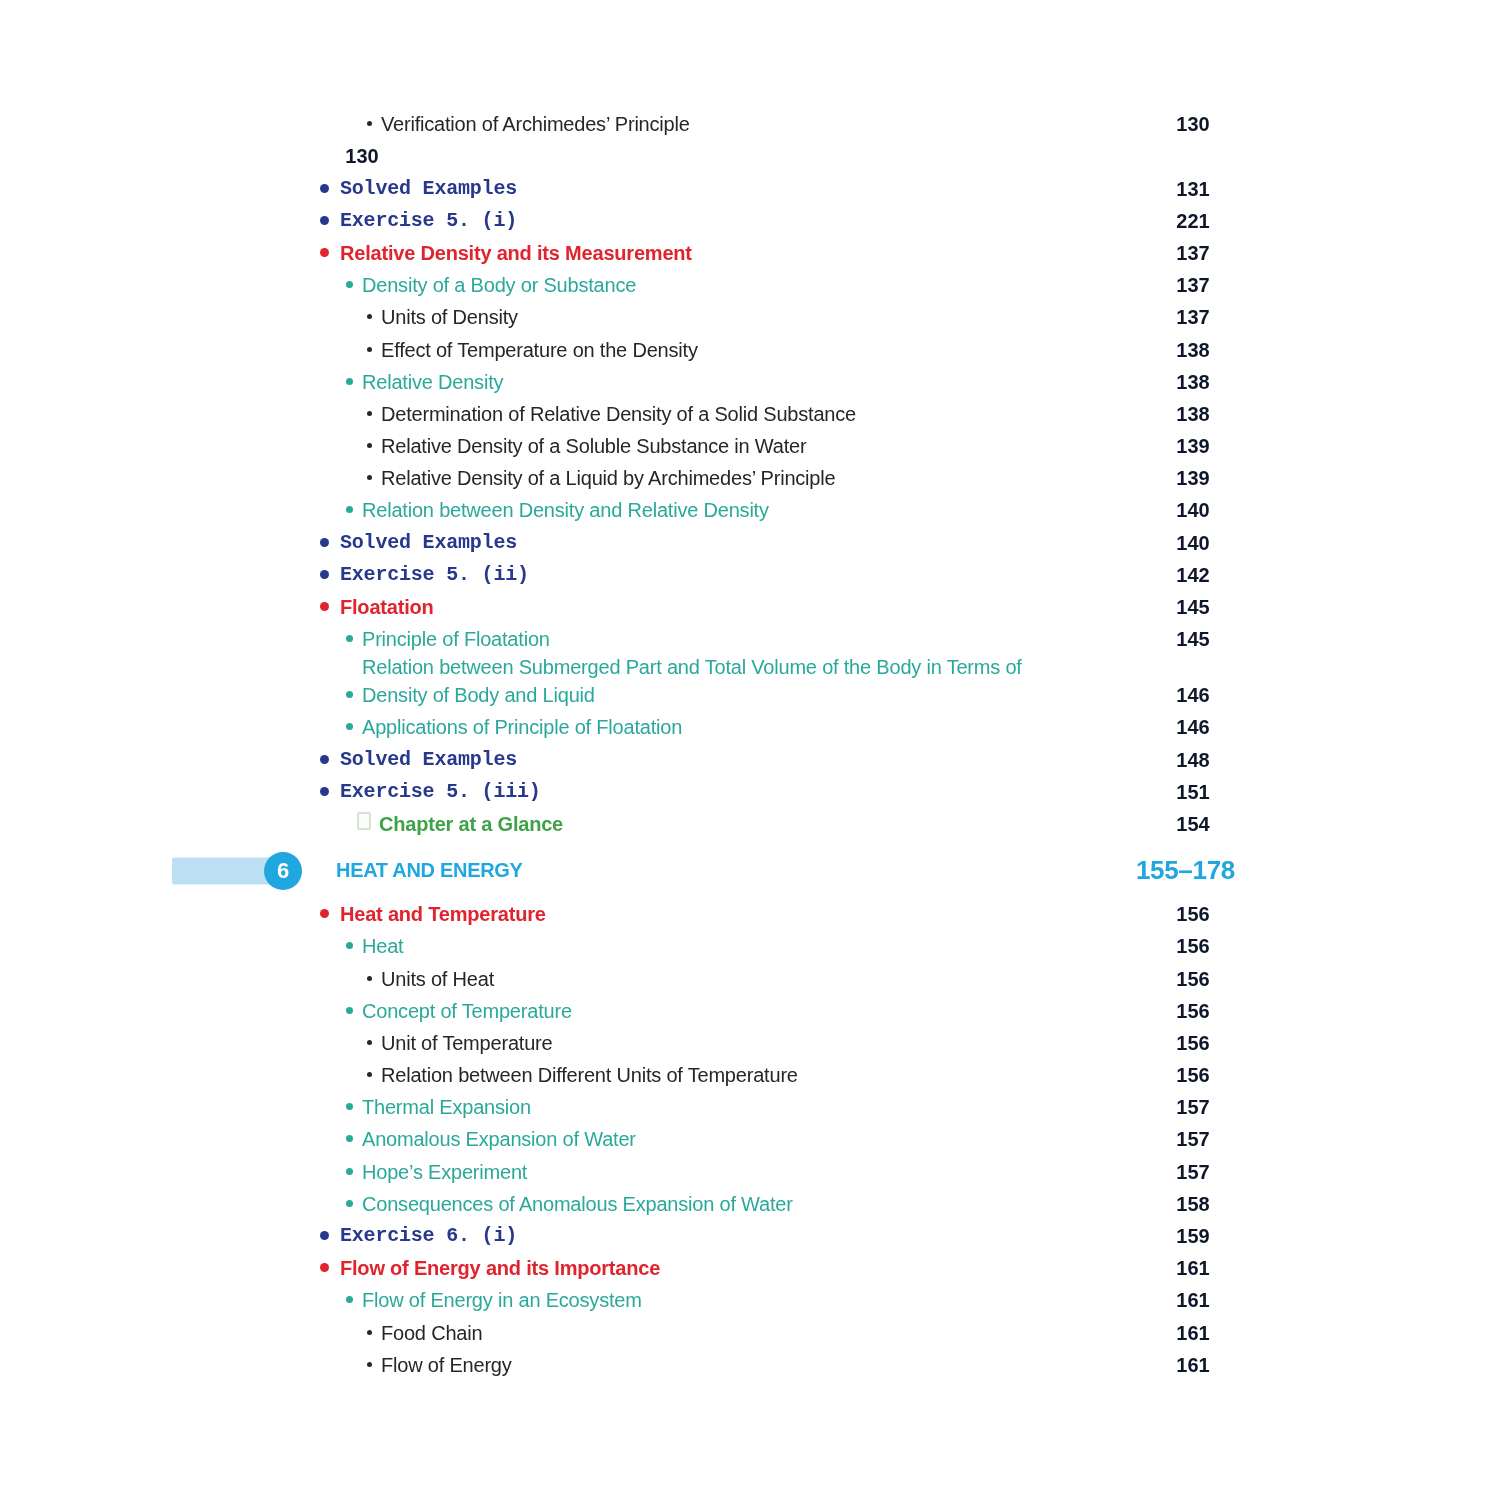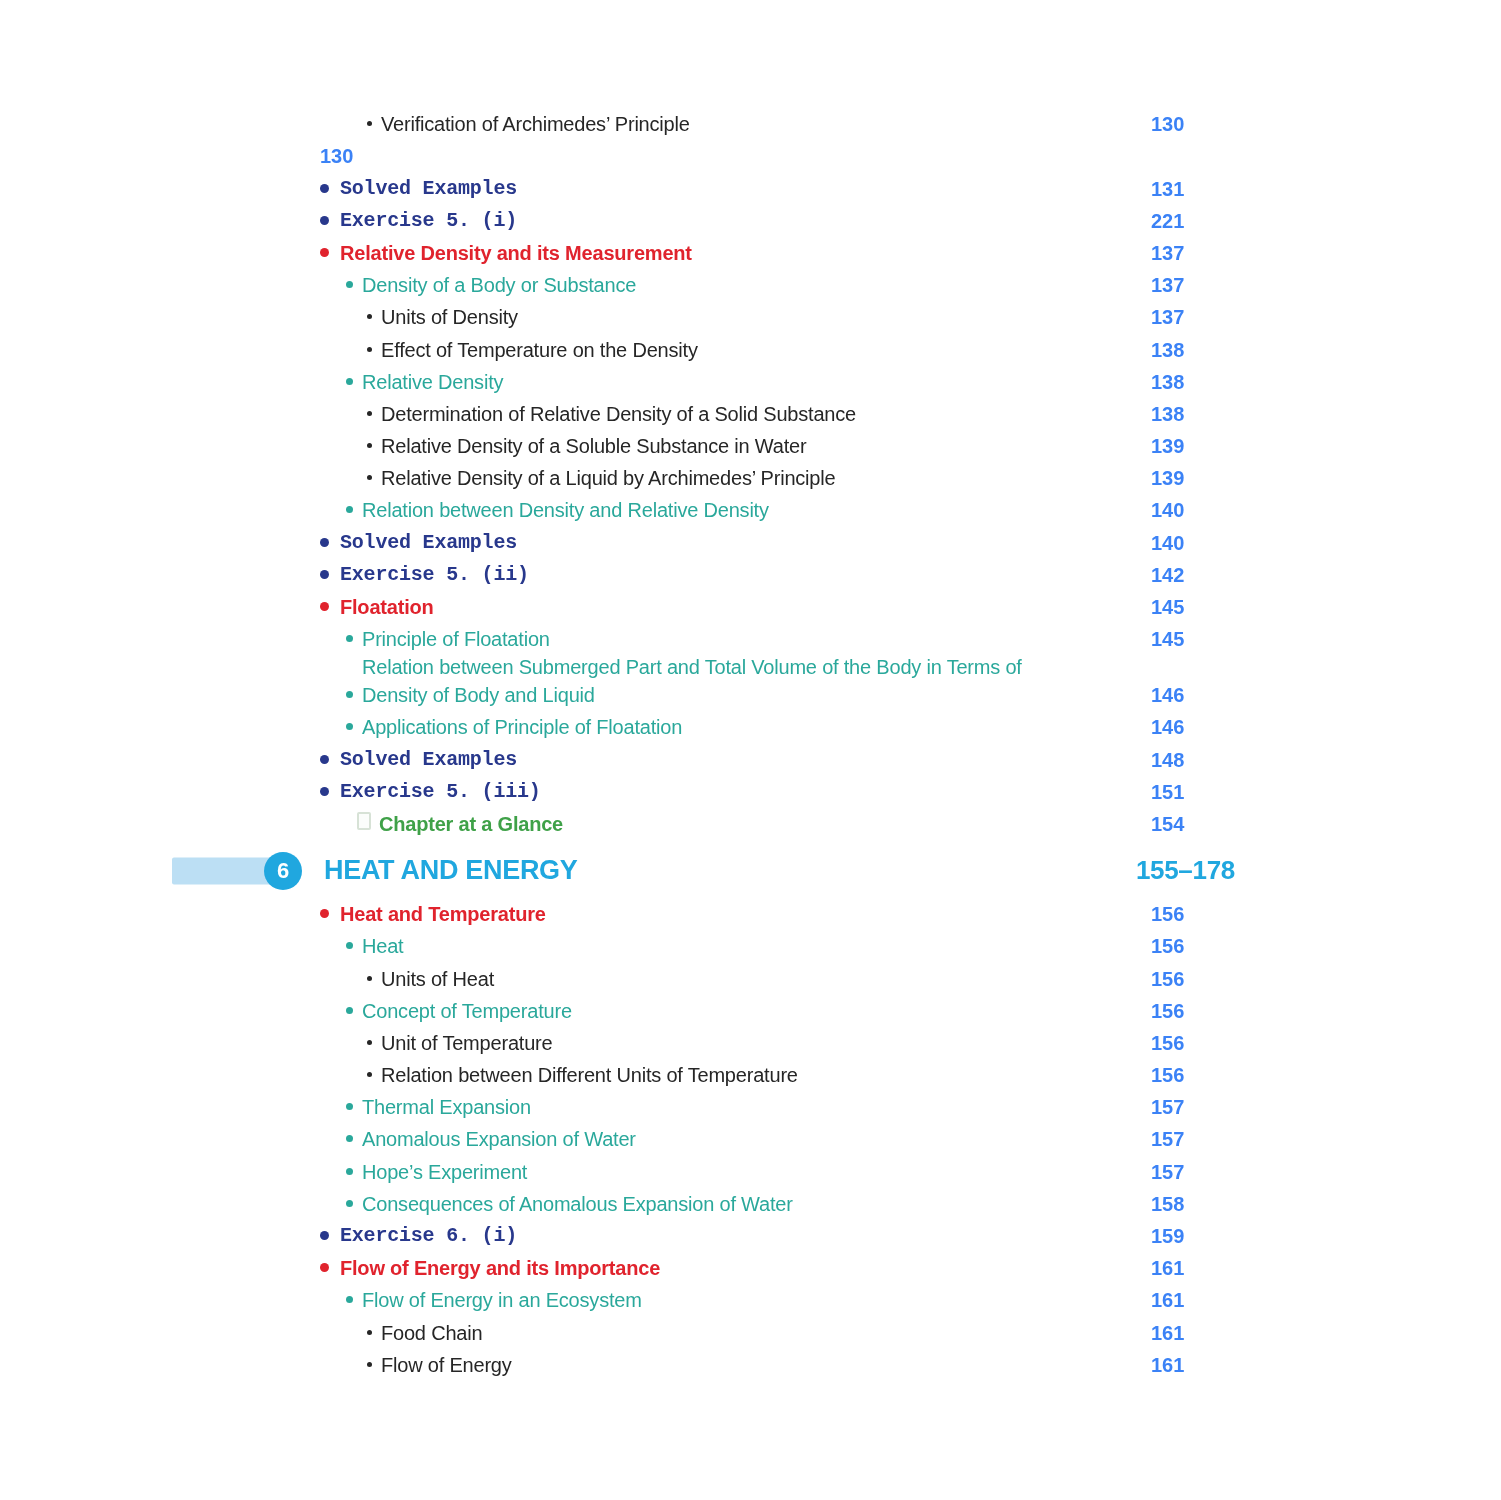--- a/index.html
+++ b/index.html
@@ -42,25 +42,25 @@
   .style-red{color:var(--red);}
   .style-red .entry-text{font-weight:700;}
   .style-navy{color:var(--navy);}
   .style-navy .entry-text{font-weight:700;font-family:Liberation Mono, monospace;}
   .style-green{color:var(--green);padding-left:39px;}
   .style-green .entry-text{font-weight:700;}
   .style-teal{color:var(--teal);}
   .style-black{color:var(--black);}
   .entry-page{
     width:84px;
-    text-align:left;
+    text-align:center;
     font-size:20px;
     line-height:28px;
     font-weight:700;
-    color:#3b82f6;
+    color:#0f172a;
     flex-shrink:0;
   }
   .page-icon{
     position:absolute;
     left:-2px;bottom:8px;
     width:10px;height:14px;
     border:2px solid #d7e2d6;
     border-radius:2px;
     background:#fbfdfb;
   }
@@ -84,22 +84,22 @@
     left:-56px;top:50%;
     transform:translateY(-50%);
     width:38px;height:38px;
     border-radius:50%;
     background:var(--cyan);
     color:#ffffff;
     font-size:22px;font-weight:700;
     display:flex;align-items:center;justify-content:center;
   }
   .chapter-title{
-    margin:4px;
-    font-size:27px;
+    margin:16px;
+    font-size:20px;
     font-weight:700;
     letter-spacing:-0.3px;
     color:var(--cyan);
   }
   .chapter-pages{
     margin-left:auto;
     font-size:26px;
     font-weight:700;
     letter-spacing:-0.3px;
     color:var(--cyan);

